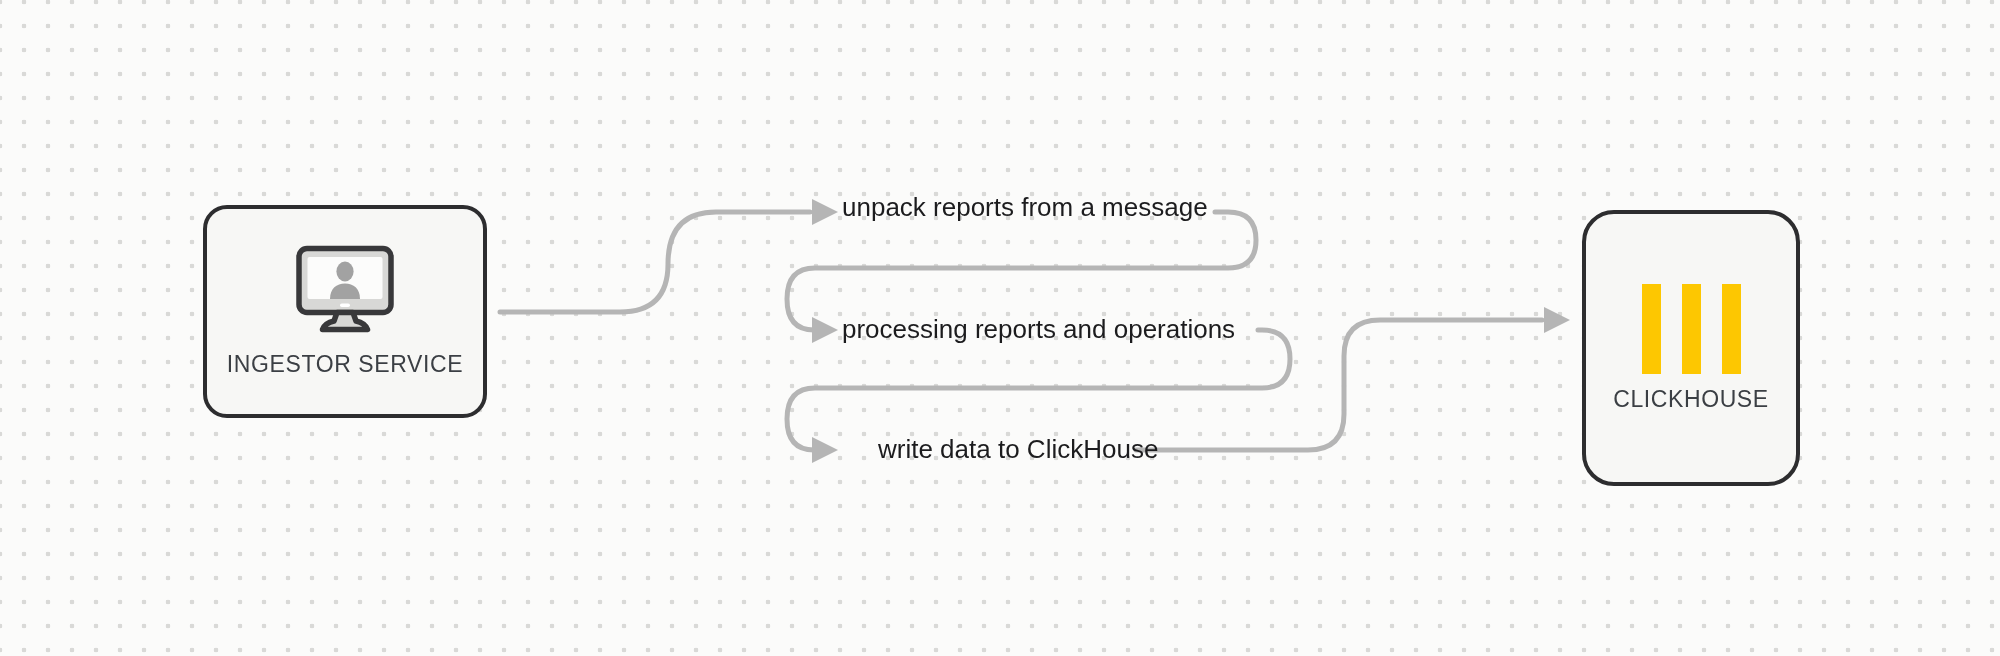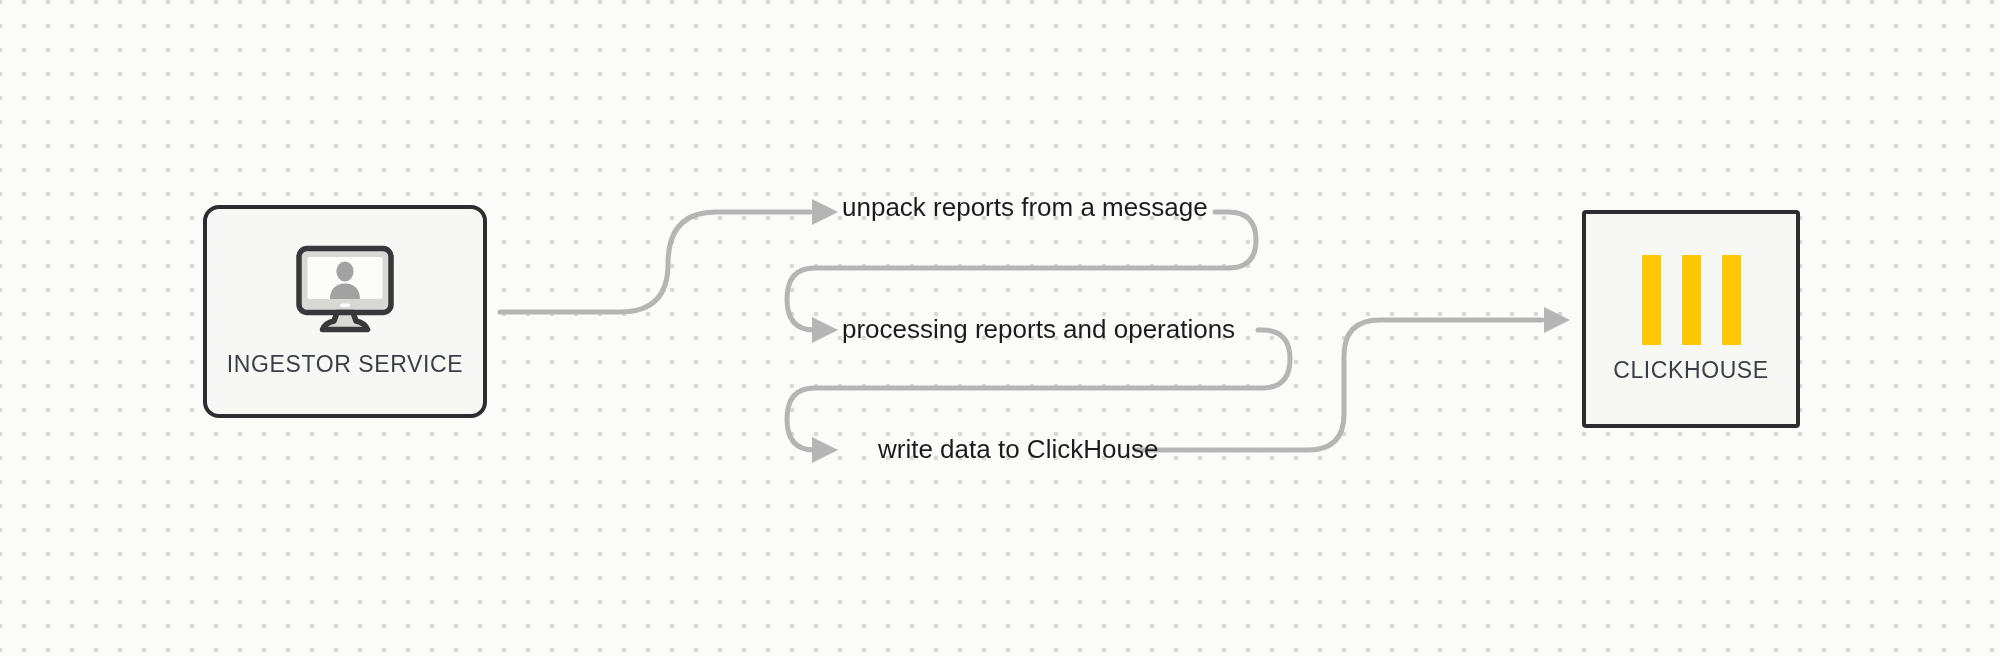--- a/index.html
+++ b/index.html
@@ -20,22 +20,22 @@
     background-position:12px 14px;
   }
   .wires{position:absolute;left:0;top:0;width:2000px;height:656px;}
   .wire{fill:none;stroke:var(--connector);stroke-width:5;stroke-linecap:round;}
   .arrowhead{fill:var(--connector);stroke:none;}
   .node{
     position:absolute;display:flex;flex-direction:column;align-items:center;
     justify-content:center;gap:13px;
     background:var(--node-fill);border:4px solid var(--node-border);
   }
-  .node-ingestor{left:203px;top:205px;width:284px;height:213px;border-radius:16px;}
-  .node-clickhouse{left:1582px;top:210px;width:218px;height:218px;border-radius:4px;}
+  .node-ingestor{left:203px;top:205px;width:284px;height:213px;border-radius:24px;}
+  .node-clickhouse{left:1582px;top:210px;width:218px;height:276px;border-radius:32px;}
   .node-caption{
     font-size:23px;color:var(--caption-text);letter-spacing:0.6px;
     white-space:nowrap;line-height:1.1;
   }
   .ch-bars{display:flex;flex-direction:row;gap:21px;height:90px;}
   .ch-bar{width:19px;height:90px;background:var(--accent-yellow);}
   .step-label{
     position:absolute;left:842px;transform:translateY(-50%);
     font-size:26px;color:var(--label-text);white-space:nowrap;line-height:1.15;
   }

